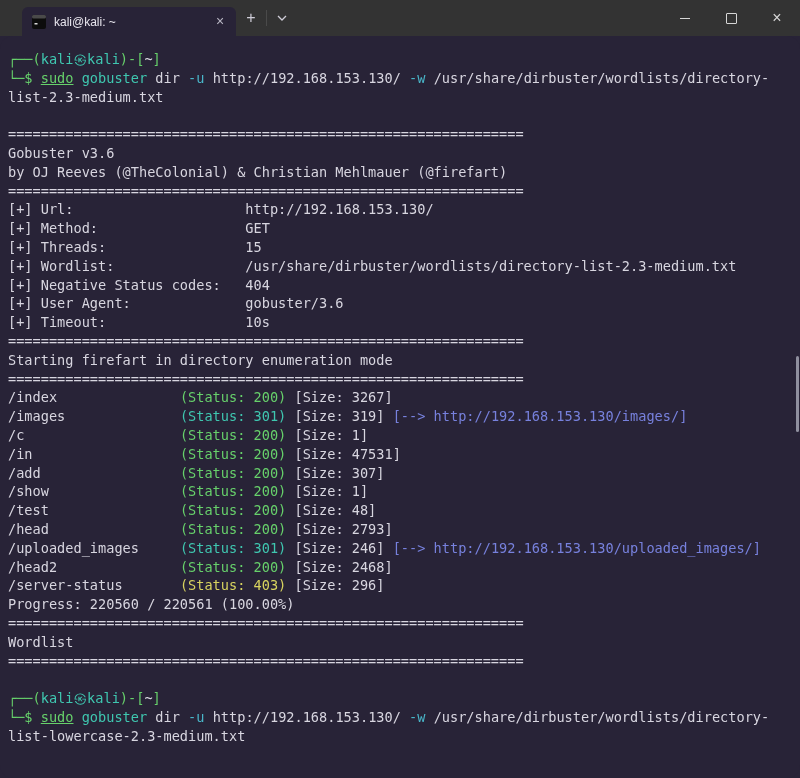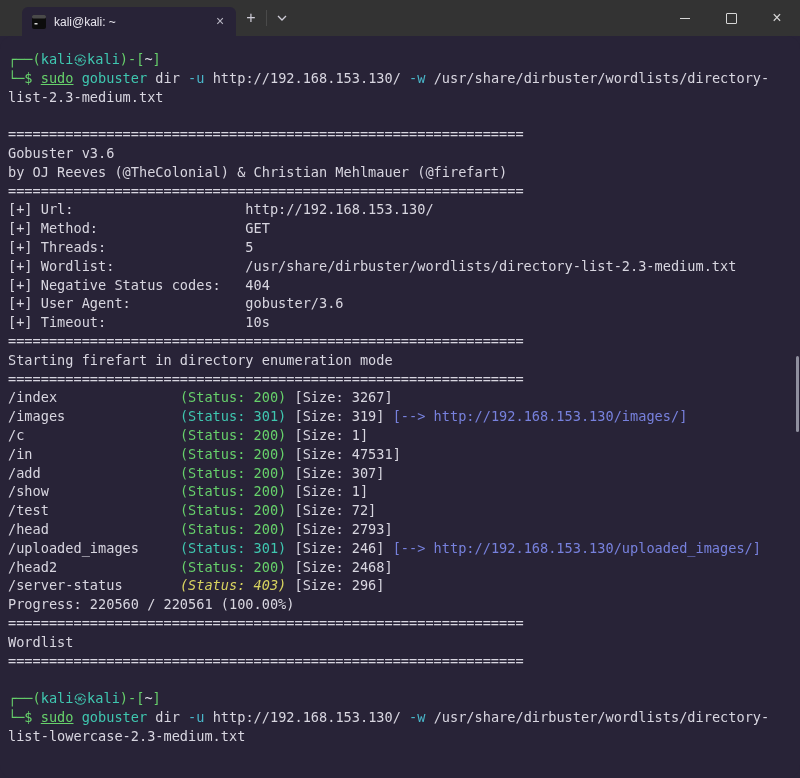--- a/index.html
+++ b/index.html
@@ -28,21 +28,21 @@
   
   .term{flex:1;background:var(--terminal-bg,#282337);padding:14px 8px 0 8px;
     font-family:"DejaVu Sans Mono",monospace;font-size:13.6px;line-height:18.8px;
     color:var(--fg,#d8d6e0);overflow:hidden;border-radius:13px;}
   .tline{white-space:pre;min-height:18.8px;}
   .c-w{color:var(--fg,#d8d6e0);}
   .c-g{color:var(--green,#67d16b);}
   .c-gu{color:var(--green,#67d16b);text-decoration:underline;}
   .c-t{color:var(--teal,#3fc7b0);}
   .c-o{color:var(--cyan,#49b6c9);}
-  .c-y{color:var(--yellow,#d8d35f);font-style:italic;}
+  .c-y{color:var(--yellow,#d8d35f);}
   .c-b{color:var(--blue,#7781dd);}
 
   .scroll-thumb{position:absolute;right:1px;top:356px;width:3px;height:76px;
     background:#8f8f9e;border-radius:2px;}
 </style>
 </head>
 <body>
 
 <div class="window">
 
@@ -83,35 +83,35 @@
       <div class="tline"><span class="c-g">┌──(</span><span class="c-t">kali㉿kali</span><span class="c-g">)-[</span><span class="c-w">~</span><span class="c-g">]</span></div>
       <div class="tline"><span class="c-g">└─$</span><span class="c-w"> </span><span class="c-gu">sudo</span><span class="c-w"> </span><span class="c-t">gobuster</span><span class="c-w"> dir </span><span class="c-o">-u</span><span class="c-w"> http://192.168.153.130/ </span><span class="c-o">-w</span><span class="c-w"> /usr/share/dirbuster/wordlists/directory-</span></div>
       <div class="tline"><span class="c-w">list-2.3-medium.txt</span></div>
       <div class="tline"></div>
       <div class="tline"><span class="c-w">===============================================================</span></div>
       <div class="tline"><span class="c-w">Gobuster v3.6</span></div>
       <div class="tline"><span class="c-w">by OJ Reeves (@TheColonial) &amp; Christian Mehlmauer (@firefart)</span></div>
       <div class="tline"><span class="c-w">===============================================================</span></div>
       <div class="tline"><span class="c-w">[+] Url:                     http://192.168.153.130/</span></div>
       <div class="tline"><span class="c-w">[+] Method:                  GET</span></div>
-      <div class="tline"><span class="c-w">[+] Threads:                 5</span></div>
+      <div class="tline"><span class="c-w">[+] Threads:                 15</span></div>
       <div class="tline"><span class="c-w">[+] Wordlist:                /usr/share/dirbuster/wordlists/directory-list-2.3-medium.txt</span></div>
       <div class="tline"><span class="c-w">[+] Negative Status codes:   404</span></div>
       <div class="tline"><span class="c-w">[+] User Agent:              gobuster/3.6</span></div>
       <div class="tline"><span class="c-w">[+] Timeout:                 10s</span></div>
       <div class="tline"><span class="c-w">===============================================================</span></div>
       <div class="tline"><span class="c-w">Starting firefart in directory enumeration mode</span></div>
       <div class="tline"><span class="c-w">===============================================================</span></div>
       <div class="tline"><span class="c-w">/index               </span><span class="c-g">(Status: 200)</span><span class="c-w"> [Size: 3267]</span></div>
       <div class="tline"><span class="c-w">/images              </span><span class="c-t">(Status: 301)</span><span class="c-w"> [Size: 319] </span><span class="c-b">[--&gt; http://192.168.153.130/images/]</span></div>
       <div class="tline"><span class="c-w">/c                   </span><span class="c-g">(Status: 200)</span><span class="c-w"> [Size: 1]</span></div>
       <div class="tline"><span class="c-w">/in                  </span><span class="c-g">(Status: 200)</span><span class="c-w"> [Size: 47531]</span></div>
       <div class="tline"><span class="c-w">/add                 </span><span class="c-g">(Status: 200)</span><span class="c-w"> [Size: 307]</span></div>
       <div class="tline"><span class="c-w">/show                </span><span class="c-g">(Status: 200)</span><span class="c-w"> [Size: 1]</span></div>
-      <div class="tline"><span class="c-w">/test                </span><span class="c-g">(Status: 200)</span><span class="c-w"> [Size: 72]</span></div>
+      <div class="tline"><span class="c-w">/test                </span><span class="c-g">(Status: 200)</span><span class="c-w"> [Size: 48]</span></div>
       <div class="tline"><span class="c-w">/head                </span><span class="c-g">(Status: 200)</span><span class="c-w"> [Size: 2793]</span></div>
       <div class="tline"><span class="c-w">/uploaded_images     </span><span class="c-t">(Status: 301)</span><span class="c-w"> [Size: 246] </span><span class="c-b">[--&gt; http://192.168.153.130/uploaded_images/]</span></div>
       <div class="tline"><span class="c-w">/head2               </span><span class="c-g">(Status: 200)</span><span class="c-w"> [Size: 2468]</span></div>
       <div class="tline"><span class="c-w">/server-status       </span><span class="c-y">(Status: 403)</span><span class="c-w"> [Size: 296]</span></div>
       <div class="tline"><span class="c-w">Progress: 220560 / 220561 (100.00%)</span></div>
       <div class="tline"><span class="c-w">===============================================================</span></div>
       <div class="tline"><span class="c-w">Wordlist</span></div>
       <div class="tline"><span class="c-w">===============================================================</span></div>
       <div class="tline"></div>
       <div class="tline"><span class="c-g">┌──(</span><span class="c-t">kali㉿kali</span><span class="c-g">)-[</span><span class="c-w">~</span><span class="c-g">]</span></div>

